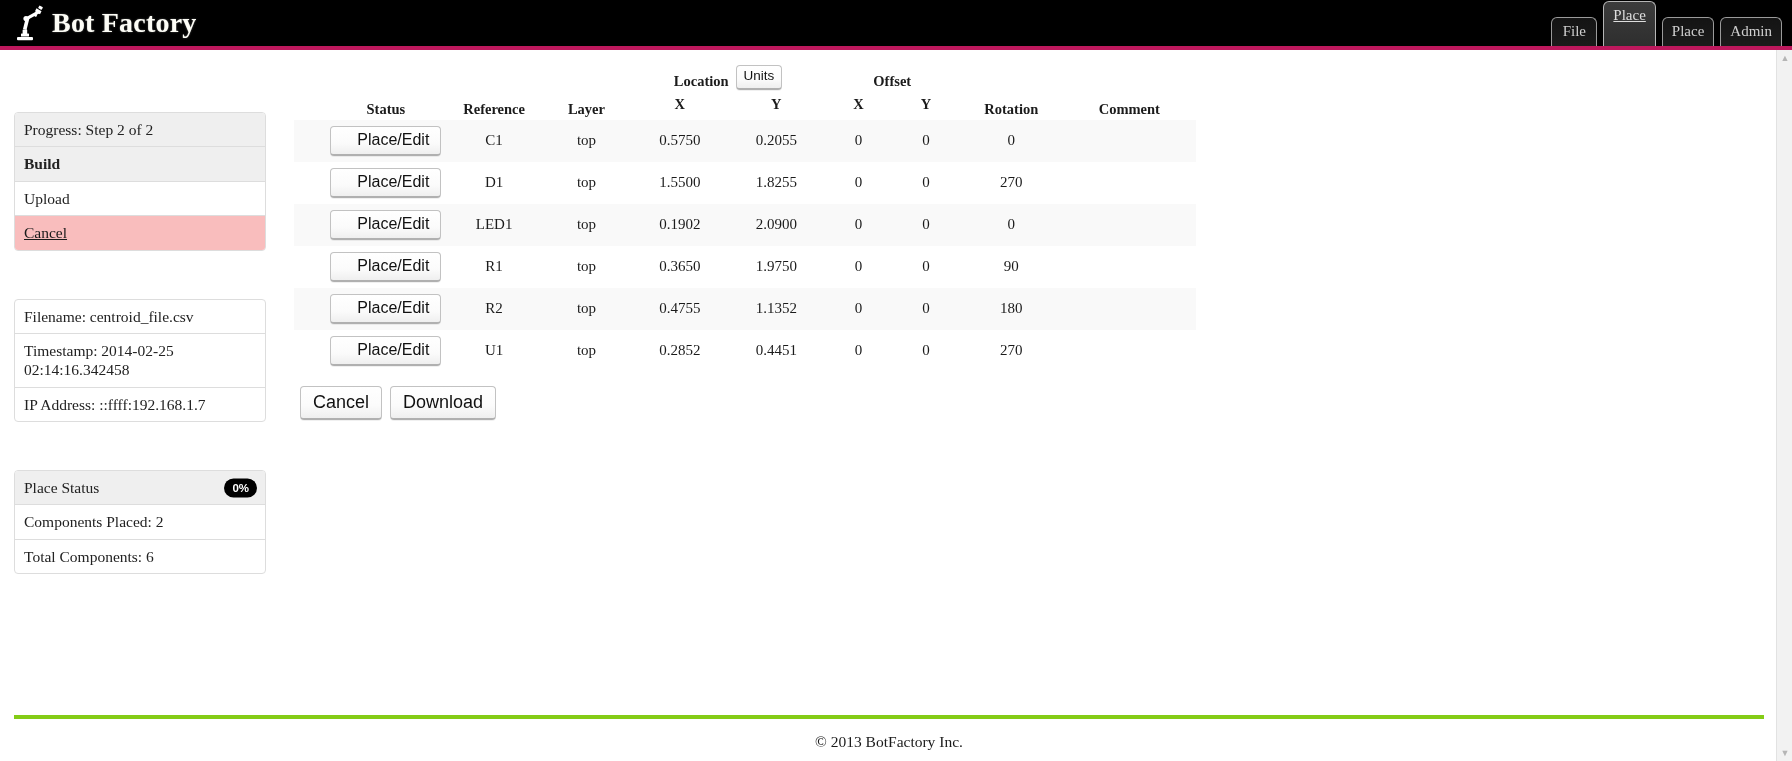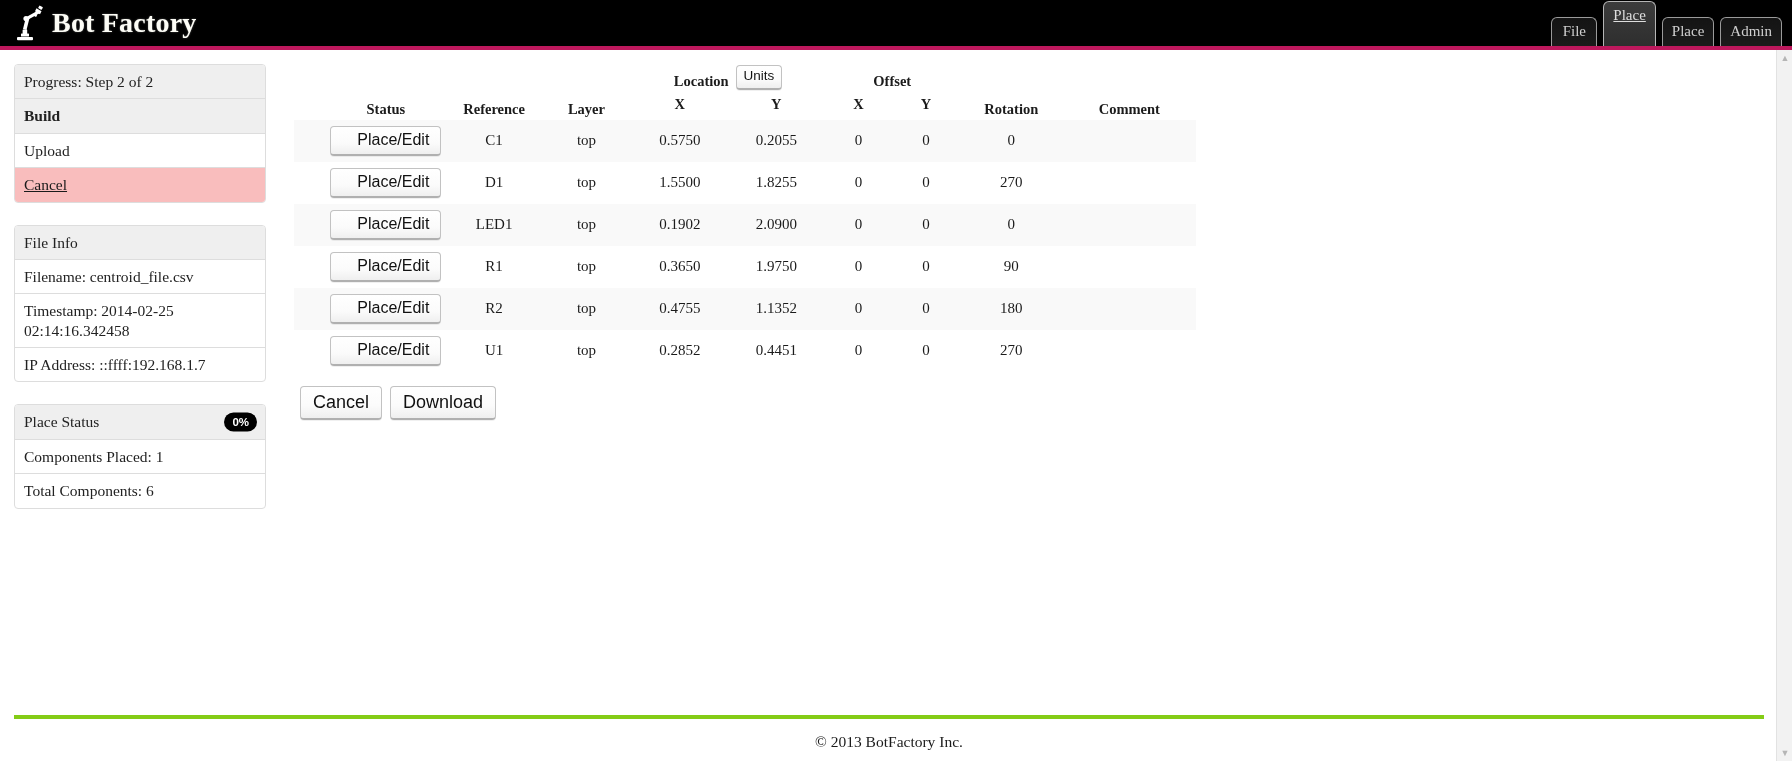--- a/index.html
+++ b/index.html
@@ -74,20 +74,21 @@
   .sidebar {
     position: absolute; left: 14px; top: 14px;
     width: 252px;
   }
   .panel {
     border: 1px solid #dddddd;
     border-radius: 4px;
     background: #ffffff;
     margin-bottom: 22px;
     overflow: hidden;
+    margin-top: 48px;
   }
   .panel-row {
     padding: 7px 8px 7px 9px;
     font-size: 15.5px;
     color: #222222;
     border-bottom: 1px solid #dddddd;
     line-height: 1.25;
     position: relative;
   }
   .panel-row:last-child { border-bottom: none; }
@@ -242,32 +243,31 @@
     <div class="panel">
       <div class="panel-row head">Progress: Step 2 of 2</div>
       <div class="panel-row shade bold">Build</div>
       <div class="panel-row">Upload</div>
       <div class="panel-row danger">
         <a>Cancel</a>
       </div>
     </div>
 
     <div class="panel">
-      <div class="panel-row head">File Info</div>
       <div class="panel-row">Filename: centroid_file.csv</div>
       <div class="panel-row">Timestamp: 2014-02-25 02:14:16.342458</div>
       <div class="panel-row">IP Address: ::ffff:192.168.1.7</div>
     </div>
 
     <div class="panel">
       <div class="panel-row head">
         <span>Place Status</span>
         <span class="badge">0%</span>
       </div>
-      <div class="panel-row">Components Placed: 1</div>
+      <div class="panel-row">Components Placed: 2</div>
       <div class="panel-row">Total Components: 6</div>
     </div>
 
   </div>
 
   <div class="content">
     <table class="comp">
       <colgroup>
         <col class="col-spacer">
           <col class="col-status">

